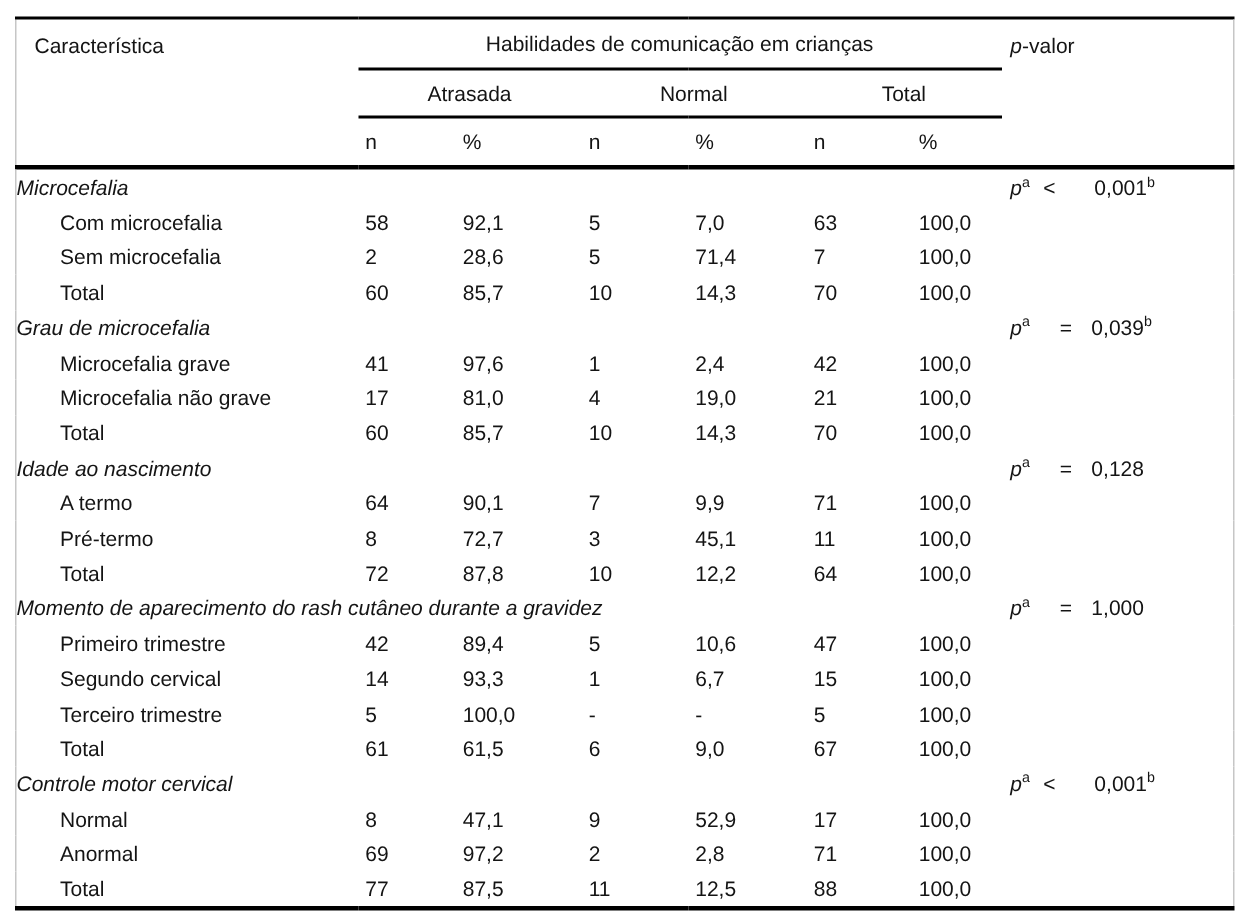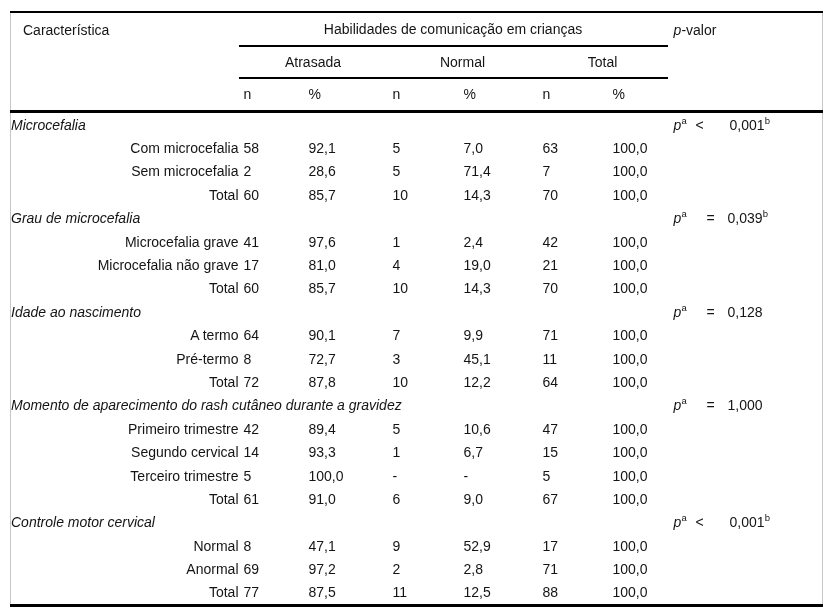--- a/index.html
+++ b/index.html
@@ -18,21 +18,21 @@
   thead tr.hr2 td{height:30px;}
   thead tr.hr3 td{height:31px;}
   td.topcell{vertical-align:top;padding-top:9px;}
   td.lbl{padding-left:12px;text-align:left;}
   td.grp{text-align:center;border-bottom:2px solid #000;}
   td.sub{text-align:center;border-bottom:2px solid #000;}
   td.num{padding-left:5px;text-align:left;}
   tbody td{height:23.4px;}
   tbody tr.first > td{border-top:3px solid #000;}
   td.sec{font-style:italic;}
-  td.ind{padding-left:29px;text-align:right;}
+  td.ind{padding-left:29px;}
   td.pcell{padding-left:6px;}
   .pwrap{display:flex;align-items:flex-end;}
   .psym{flex:0 0 20px;font-style:italic;}
   .pop{flex:0 0 34px;text-align:center;}
   .pop.lt{text-align:left;padding-left:2px;}
   sup{font-size:9.5px;font-style:normal;vertical-align:super;line-height:0;}
   i{font-style:italic;}
 </style>
 </head>
 <body>
@@ -230,21 +230,21 @@
       <td class="num">100,0</td>
       <td class="num">-</td>
       <td class="num">-</td>
       <td class="num">5</td>
       <td class="num">100,0</td>
       <td class="pcell"></td>
     </tr>
     <tr>
       <td class="lbl ind">Total</td>
       <td class="num">61</td>
-      <td class="num">91,0</td>
+      <td class="num">61,5</td>
       <td class="num">6</td>
       <td class="num">9,0</td>
       <td class="num">67</td>
       <td class="num">100,0</td>
       <td class="pcell"></td>
     </tr>
 
     <tr>
       <td colspan="7" class="sec">Controle motor cervical</td>
       <td class="pcell">

